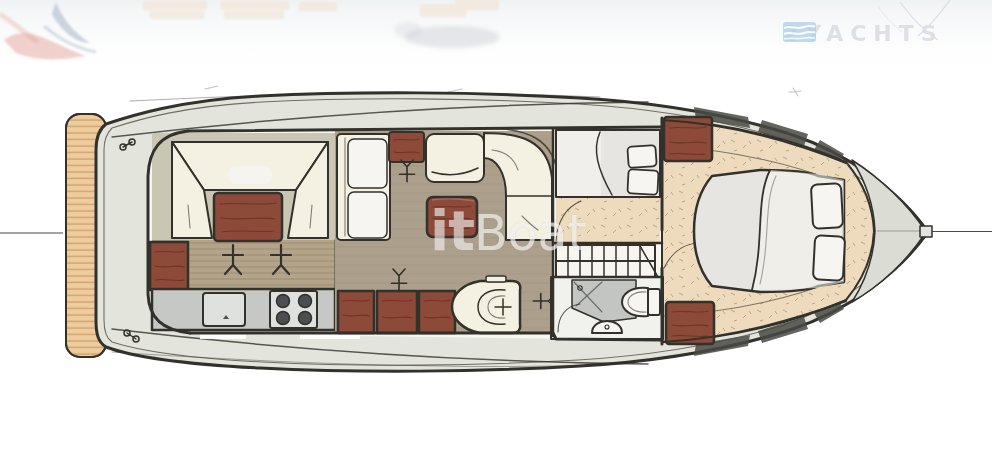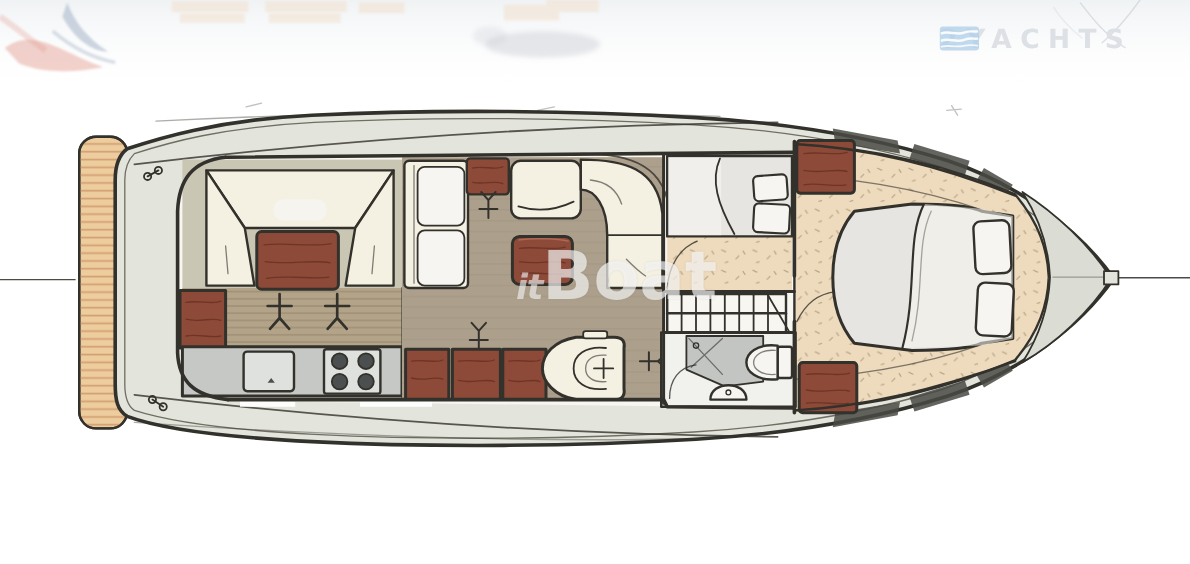--- a/index.html
+++ b/index.html
@@ -35,22 +35,22 @@
   .f-headfloor{fill:var(--head-floor);}
   .f-shower{fill:var(--shower-gray);}
   .f-bow{fill:var(--bow-gray);}
   .f-hatch{fill:var(--hatch-dark);}
   .streak{stroke:var(--red-wood-dark);stroke-width:1.1;fill:none;opacity:.8;stroke-linecap:round;}
   .deckline{stroke:var(--deck-line);}
 
   
   .watermark{position:absolute;left:430px;top:203px;white-space:nowrap;
              color:var(--watermark);text-shadow:0 0 2px rgba(130,130,130,.18);line-height:1;}
-  .wm-it{font-style:italic;font-weight:700;font-size:29px;opacity:.9;letter-spacing:-1px;}
-  .wm-boat{font-weight:700;font-size:56px;letter-spacing:0px;}
+  .wm-it{font-weight:700;font-size:56px;opacity:.9;letter-spacing:-1px;}
+  .wm-boat{font-weight:400;font-size:49px;letter-spacing:0px;}
 
   
   .logo{position:absolute;left:783px;top:21px;display:flex;align-items:center;gap:11px;}
   .logo-text{font-size:22px;font-weight:700;letter-spacing:7px;color:var(--logo-text);}
   .logo-icon{width:33px;height:22px;}
 </style>
 </head>
 <body>
 
 <div class="stage">

